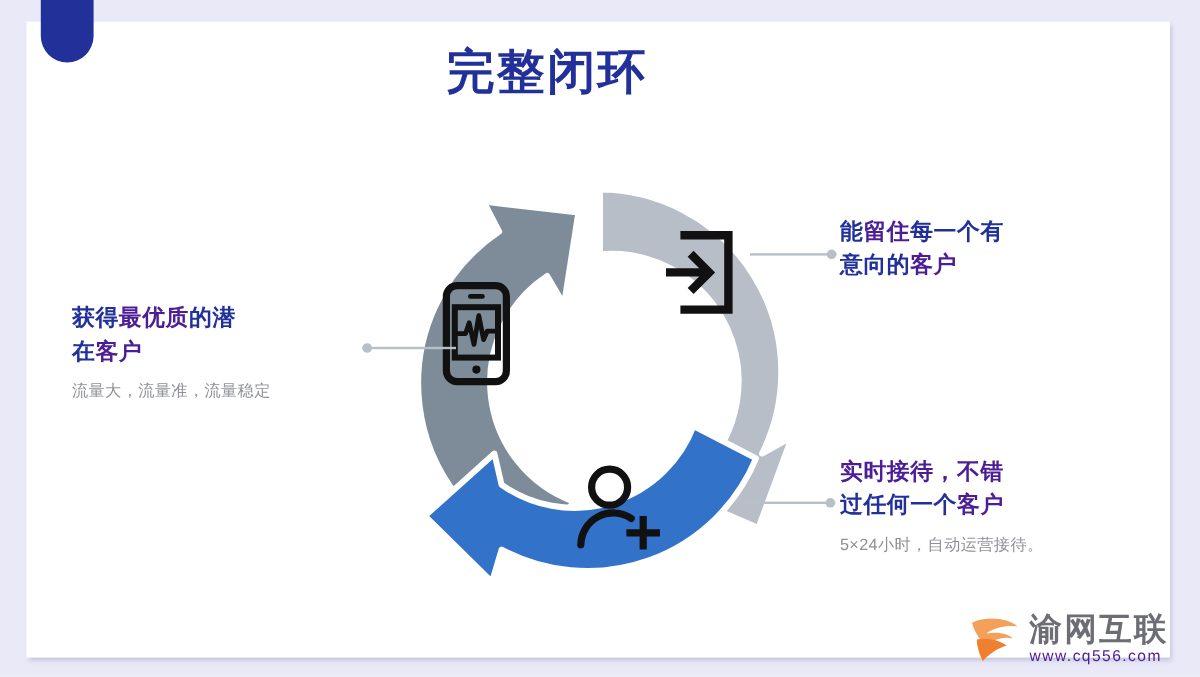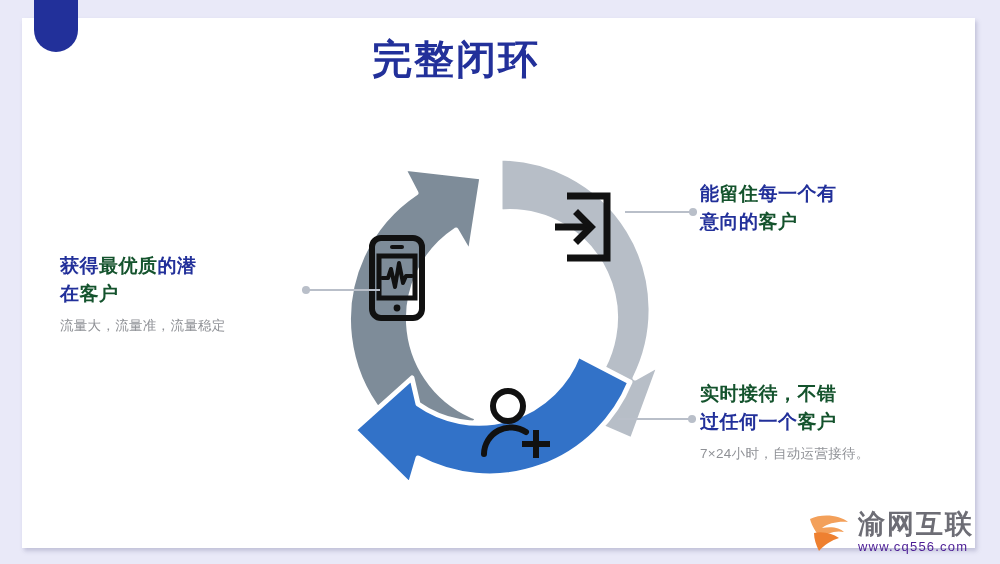--- a/index.html
+++ b/index.html
@@ -53,21 +53,21 @@
   #connector-top-right .dot{ right:0px; }
   #connector-bottom-right{ left:618px; top:418px; width:78px; }
   #connector-bottom-right .dot{ right:0px; }
 
   
   .callout{ position:absolute; }
   .headline{
     font-size:19px; font-weight:bold; line-height:1.45;
     color:#22309a; letter-spacing:.5px;
   }
-  .headline .hl{ color:#14532d; }
+  .headline .hl{ color:#4c1d95; }
   .subline{
     margin-top:9px;
     font-size:13.5px; line-height:1.55; color:#8f9196; letter-spacing:.3px;
   }
 
   #callout-left{ left:60px; top:252px; width:232px; text-align:left; }
   #callout-top-right{ left:700px; top:180px; width:250px; text-align:left; }
   #callout-bottom-right{ left:700px; top:380px; width:250px; text-align:left; }
 
   
@@ -171,21 +171,21 @@
 <div class="callout" id="callout-top-right">
   <div class="headline">
     <span>能</span><span class="hl">留住</span><span>每一个有</span><br><span>意向的</span><span class="hl">客户</span>
   </div>
 </div>
 
 <div class="callout" id="callout-bottom-right">
   <div class="headline">
     <span class="hl">实时接待，不错</span><br><span>过任何一个</span><span class="hl">客户</span>
   </div>
-  <div class="subline">7×24小时，自动运营接待。</div>
+  <div class="subline">5×24小时，自动运营接待。</div>
 </div>
 
 <div id="watermark">
   <svg id="watermark-logo" viewBox="0 0 46 44" xmlns="http://www.w3.org/2000/svg">
     <path d="M 4 10 C 16 4 34 6 42 13 C 33 12 22 14 16 19 C 26 17 34 19 38 23
              C 30 21 20 24 15 30 C 12 26 6 18 4 10 Z" fill="#f3a05a"></path>
     <path d="M 8 24 C 16 22 26 24 33 29 C 26 31 18 36 13 42 C 10 36 8 30 8 24 Z" fill="#ee8030"></path>
   </svg>
   <div id="watermark-text">
     <div id="watermark-name">渝网互联</div>

